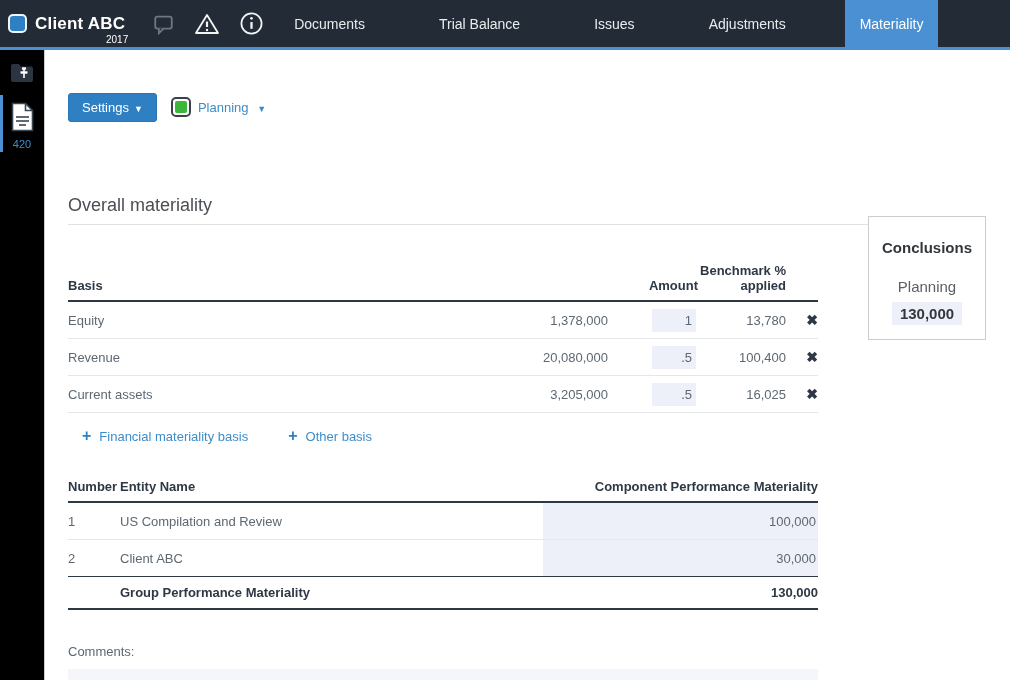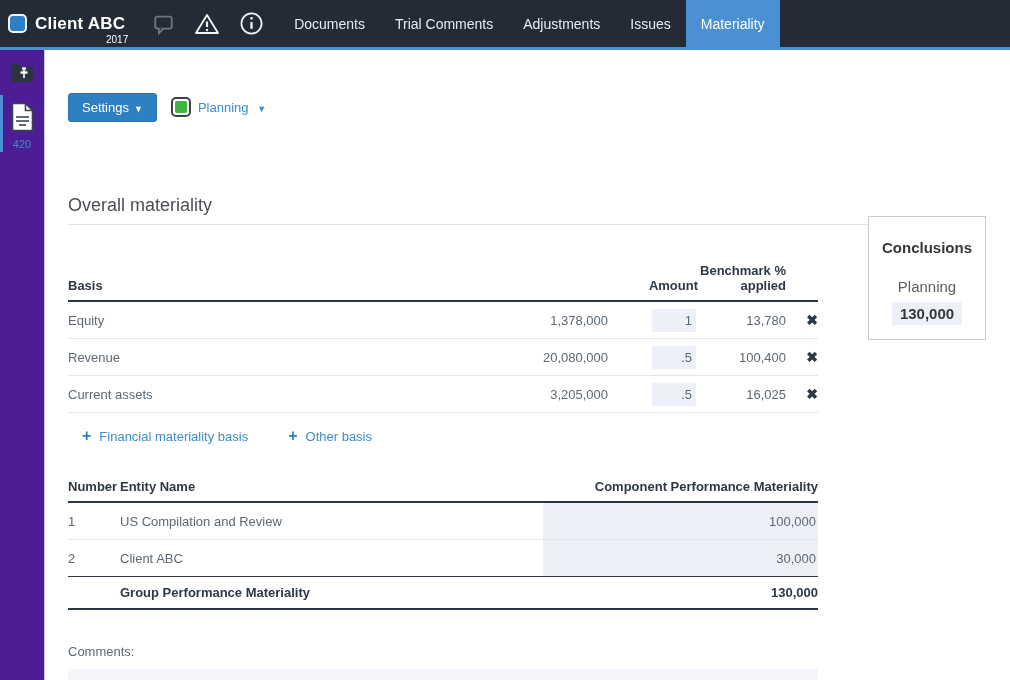--- a/index.html
+++ b/index.html
@@ -10,28 +10,28 @@
   .topbar { position:absolute; left:0; top:0; width:1010px; height:50px;
             background:#232b36; border-bottom:3px solid #4a90d2;
             display:flex; align-items:stretch; color:#e9ebee; }
   .brand { position:relative; display:flex; align-items:center; padding:0 16px 0 8px; }
   .brand-icon { width:19px; height:19px; border:2px solid #f2f4f6; border-radius:5px;
                 background:#2e80c2; margin-right:8px; }
   .brand-name { font-size:17px; font-weight:bold; color:#fff; letter-spacing:.2px; }
   .brand-year { position:absolute; left:106px; bottom:2px; font-size:10px; color:#fff; }
   .topbar-icons { display:flex; align-items:center; gap:16px; padding:0 8px; }
   .icon-btn { width:28px; height:28px; display:flex; align-items:center; justify-content:center; cursor:pointer; }
-  .nav { display:flex; align-items:stretch; margin-left:6px; }
+  .nav { display:flex; align-items:stretch; margin-left:6px;gap:44px; }
   .nav-item { display:flex; align-items:center; padding:0 15px; font-size:14px;
               color:#e9ebee; cursor:pointer; }
   .nav-item.active { background:#4a90d2; color:#fff; margin-bottom:-3px; padding-bottom:3px; }
 
   
   .sidebar { position:absolute; left:0; top:50px; width:45px; height:630px;
-             background:#4c1d95; border-right:1px solid #c9cdd1; }
+             background:#000000; border-right:1px solid #c9cdd1; }
   .sb-folder { display:flex; justify-content:center; padding:13px 0 10px 0; cursor:pointer; }
   .sb-doc { position:relative; padding:9px 0 4px 0; text-align:center; cursor:pointer; }
   .sb-doc::before { content:""; position:absolute; left:0; top:2px; bottom:2px; width:3px; background:#4a90d2; }
   .sb-doc-num { display:block; font-size:11px; color:#3d8dc8; margin-top:2px; }
 
   
   .main { position:absolute; left:46px; top:50px; width:964px; height:630px;
           background:#fff; padding-left:22px; }
 
   .toolbar { display:flex; align-items:center; gap:14px; padding-top:16px; height:44px;margin-top:27px; }
@@ -126,23 +126,23 @@
       <svg width="25" height="25" viewBox="0 0 26 26" fill="none" stroke="#f2f4f6" stroke-width="1.8">
         <circle cx="13" cy="13" r="10.5"></circle>
         <line x1="13" y1="11.5" x2="13" y2="18.5" stroke-width="2.4"></line>
         <circle cx="13" cy="7.6" r="1.4" fill="#f2f4f6" stroke="none"></circle>
       </svg>
     </span>
   </div>
 
   <div class="nav">
     <div class="nav-item">Documents</div>
-    <div class="nav-item">Trial Comments</div>
+    <div class="nav-item">Trial Balance</div>
+    <div class="nav-item">Issues</div>
     <div class="nav-item">Adjustments</div>
-    <div class="nav-item">Issues</div>
     <div class="nav-item active">Materiality</div>
   </div>
 </div>
 
 <div class="sidebar">
   <div class="sb-folder">
     <svg width="24" height="20" viewBox="0 0 24 20">
       <path d="M1 3 a2 2 0 0 1 2-2 h6 l2 2.5 h10 a2 2 0 0 1 2 2 V17 a2 2 0 0 1 -2 2 H3 a2 2 0 0 1 -2-2 Z" fill="#2b3440"></path>
       <g stroke="#ffffff" stroke-width="1.6" fill="none">
         <line x1="14" y1="5.5" x2="14" y2="15"></line>

